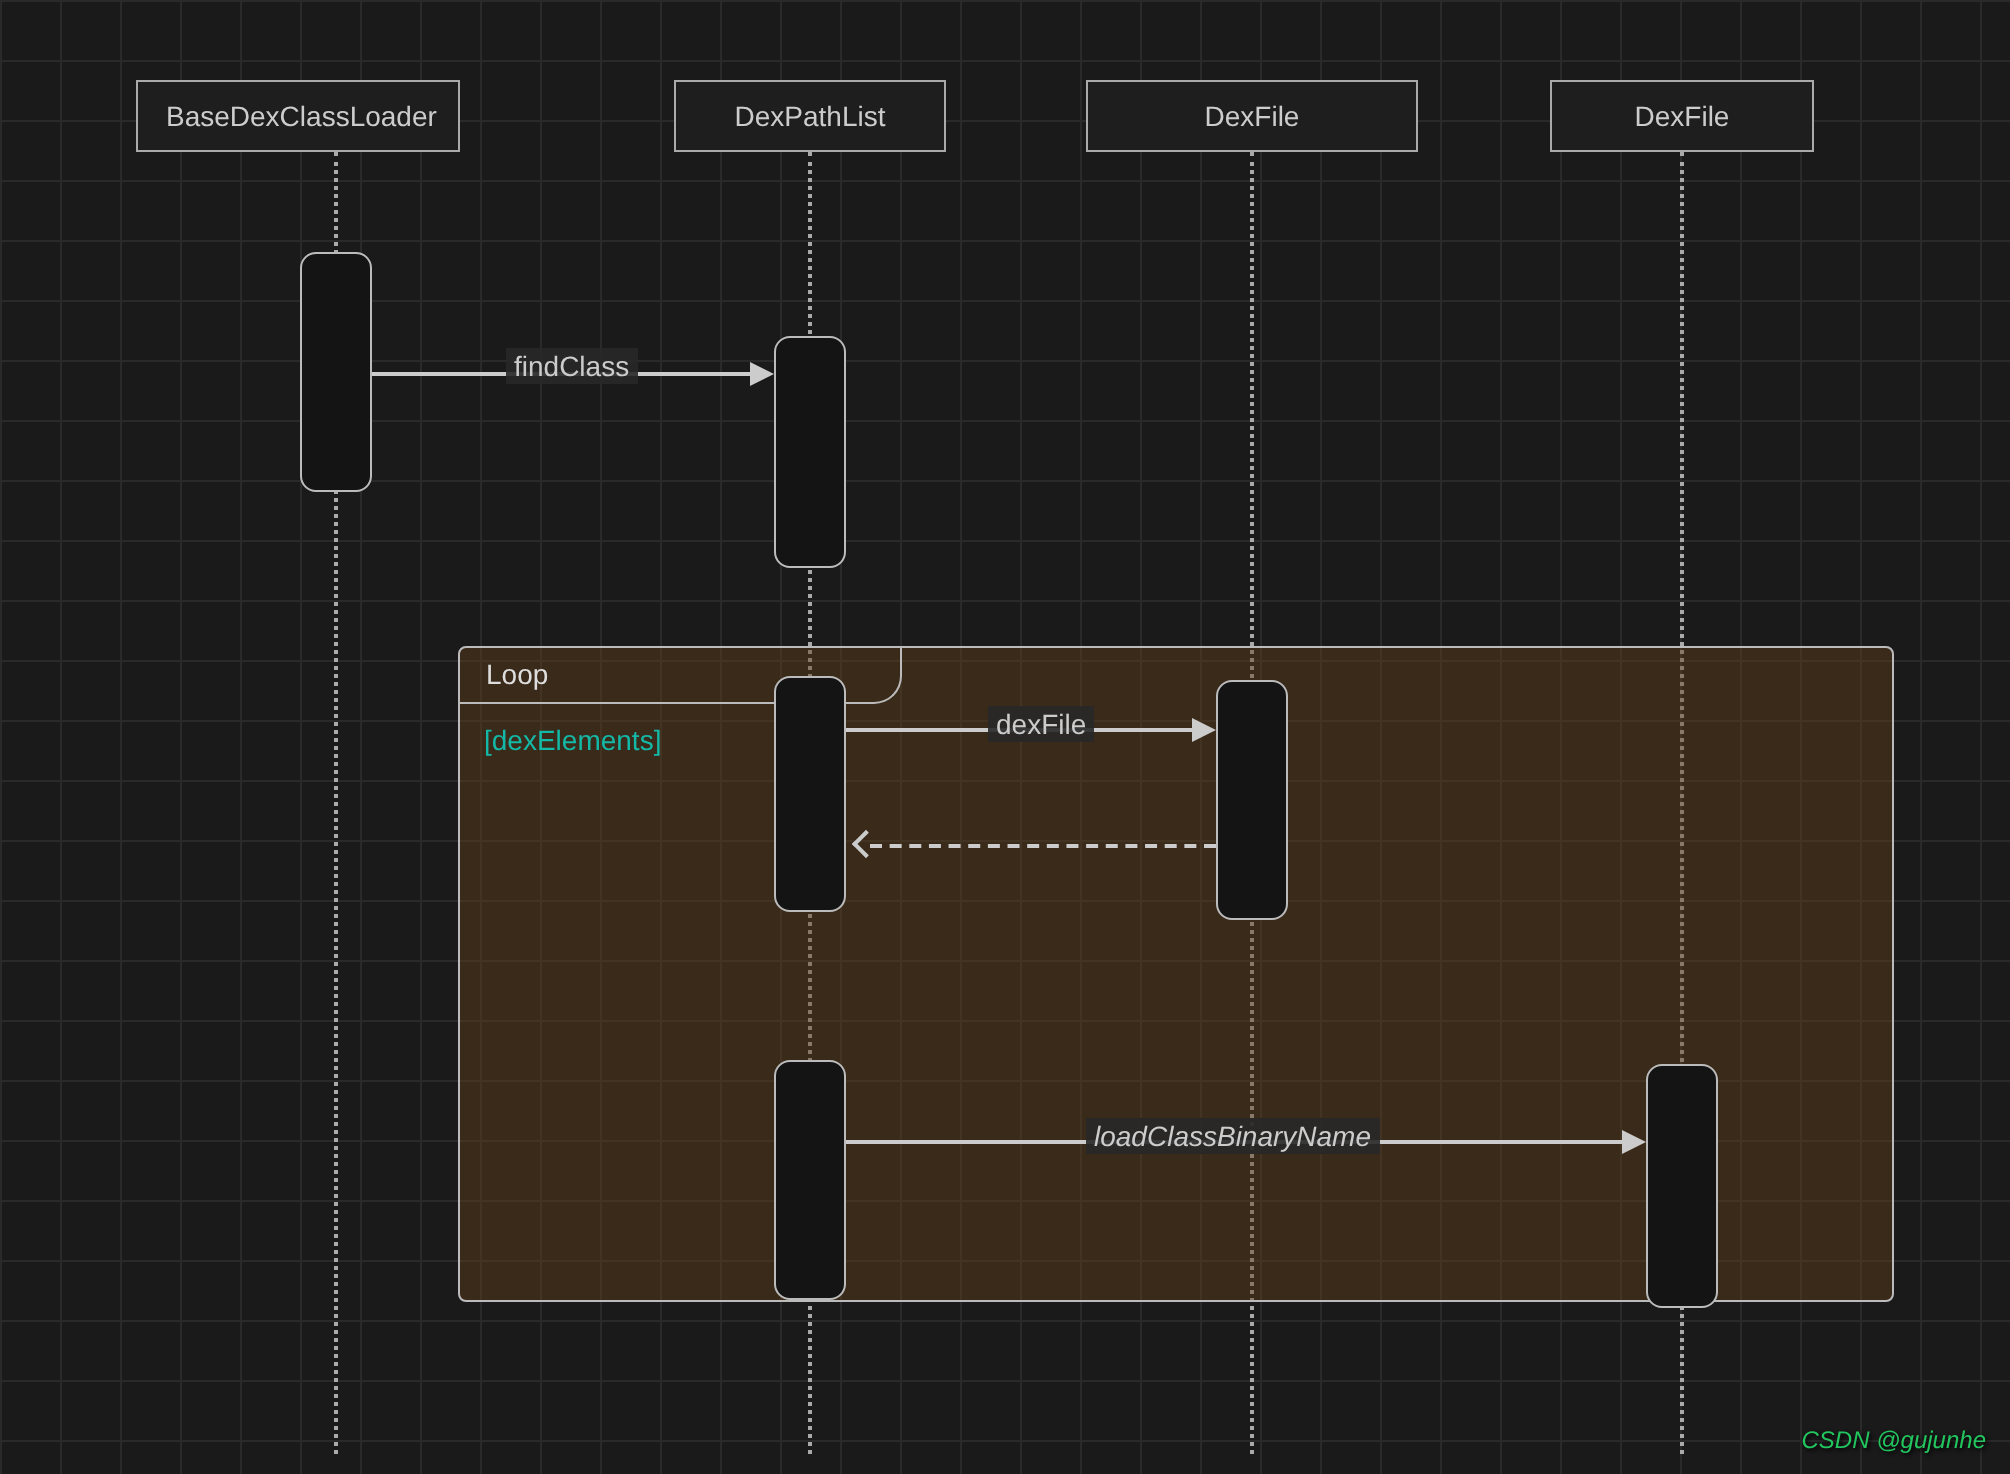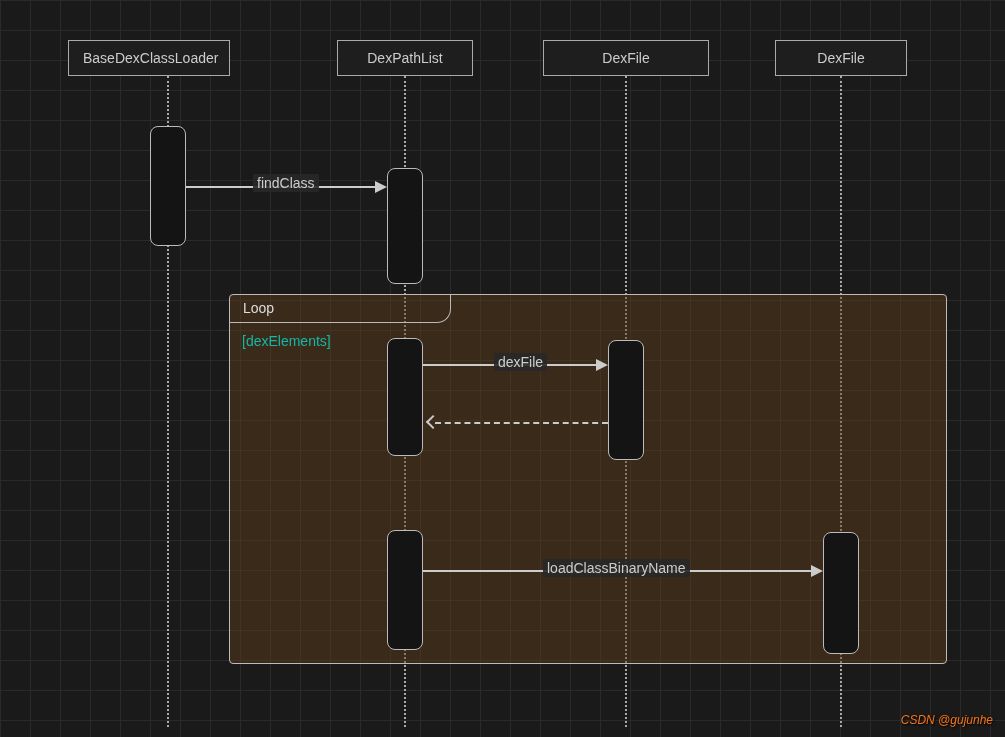--- a/index.html
+++ b/index.html
@@ -92,21 +92,21 @@
     position: absolute;
     top: 38px;
     left: 12px;
     color: #14b8a6;
     font-size: 14px;
   }
   .watermark {
     position: absolute;
     bottom: 10px;
     right: 12px;
-    color: #f97316;
+    color: #22c55e;
     font-size: 12px;
     font-style: italic;
     text-shadow: 1px 1px 2px #000;
   }
 </style>
 </head>
 <body>
 
 <div class="grid"></div>
 
@@ -121,21 +121,21 @@
 <div class="participant" style="left:337px;width:136px;">
   <span>DexPathList</span>
 </div>
 <div class="participant" style="left:543px;width:166px;">
   <span>DexFile</span>
 </div>
 <div class="participant" style="left:775px;width:132px;">
   <span>DexFile</span>
 </div>
 
-<div class="loop-box" style="left:229px;top:294px;width:718px;height:370px;">
+<div class="loop-box" style="left:229px;top:323px;width:718px;height:328px;">
   <div class="loop-tab" style="width:222px;">
     <span>Loop</span>
   </div>
   <div class="loop-condition">[dexElements]</div>
 </div>
 
 <div class="activation" style="left:150px;top:126px;width:36px;height:120px;"></div>
 <div class="activation" style="left:387px;top:168px;width:36px;height:116px;"></div>
 <div class="activation" style="left:387px;top:338px;width:36px;height:118px;"></div>
 <div class="activation" style="left:608px;top:340px;width:36px;height:120px;"></div>
@@ -148,15 +148,15 @@
 
 <div class="arrow-line" style="left:423px;top:364px;width:173px;"></div>
 <div class="arrowhead-right" style="left:596px;top:359px;"></div>
 <div class="msg-label" style="left:494px;top:353px;">dexFile</div>
 
 <div class="arrow-line dashed" style="left:435px;top:422px;width:173px;"></div>
 <div class="arrowhead-left-open" style="left:428px;top:417px;"></div>
 
 <div class="arrow-line" style="left:423px;top:570px;width:388px;"></div>
 <div class="arrowhead-right" style="left:811px;top:565px;"></div>
-<div class="msg-label" style="left:543px;top:559px;">loadClassBinaryName</div>
+<div class="msg-label" style="left:543px;top:559px;font-style:italic;">loadClassBinaryName</div>
 
 <div class="watermark">CSDN @gujunhe</div>
 
 </body></html>

